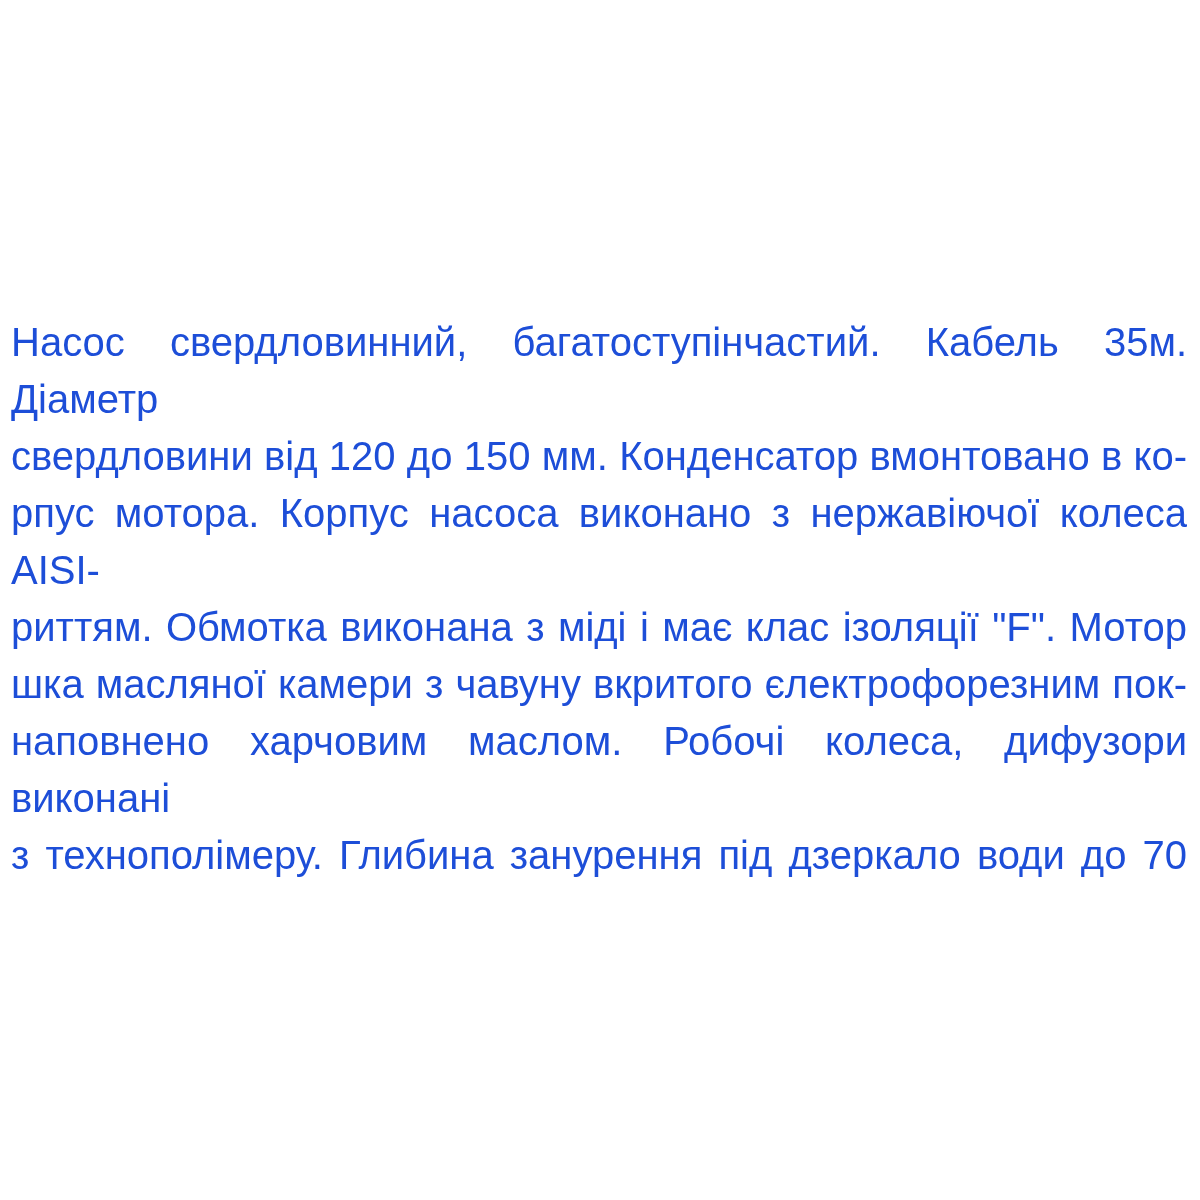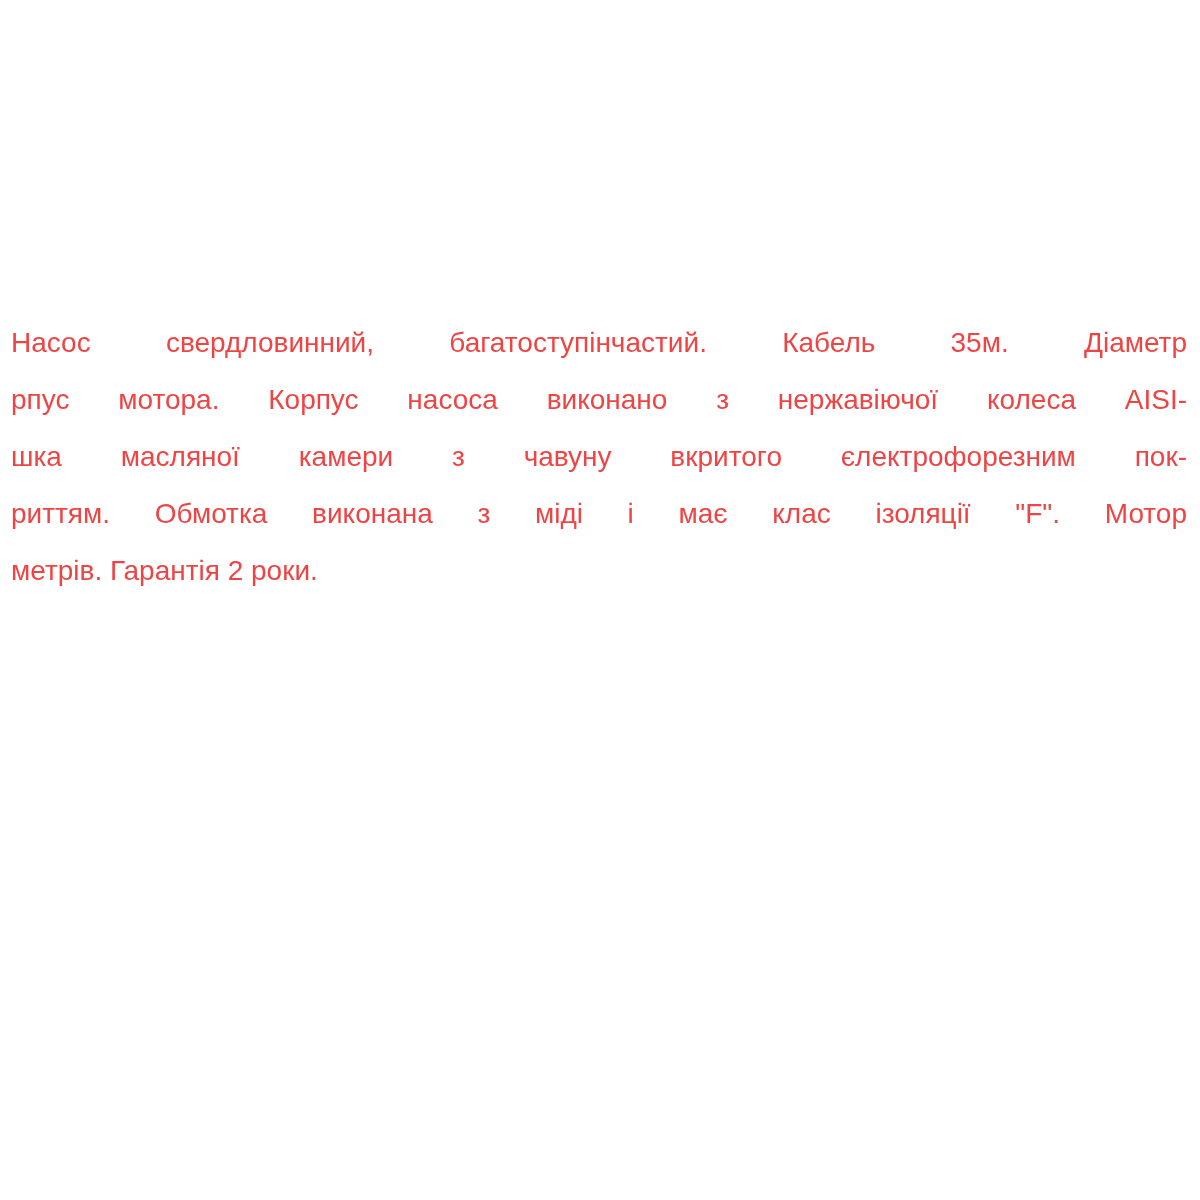--- a/index.html
+++ b/index.html
@@ -17,39 +17,41 @@
   .page {
     position: absolute;
     inset: 0;
     background: #ffffff;
   }
   .description-block {
     position: absolute;
     top: 314px;
     left: 11px;
     width: 1176px;
-    color: #ef4444;
-    font-size: 28px;
+    color: #1d4ed8;
+    font-size: 40px;
     line-height: 57px;
     font-weight: 400;
     letter-spacing: 0;
   }
   .text-line {
     text-align: justify;
     text-align-last: justify;
     white-space: normal;
   }
   .text-line.last {
     text-align-last: left;
   }
 </style>
 </head>
 <body>
 
 <div class="page">
   <div class="description-block">
     <div class="text-line">Насос свердловинний, багатоступінчастий. Кабель 35м. Діаметр</div>
+    <div class="text-line">свердловини від 120 до 150 мм. Конденсатор вмонтовано в ко-</div>
     <div class="text-line">рпус мотора. Корпус насоса виконано з нержавіючої колеса AISI-</div>
+    <div class="text-line">риттям. Обмотка виконана з міді і має клас ізоляції "F". Мотор</div>
     <div class="text-line">шка масляної камери з чавуну вкритого єлектрофорезним пок-</div>
-    <div class="text-line">риттям. Обмотка виконана з міді і має клас ізоляції "F". Мотор</div>
-    <div class="text-line last">метрів. Гарантія 2 роки.</div>
+    <div class="text-line">наповнено харчовим маслом. Робочі колеса, дифузори виконані</div>
+    <div class="text-line">з технополімеру. Глибина занурення під дзеркало води до 70</div>
   </div>
 </div>
 
 </body></html>

